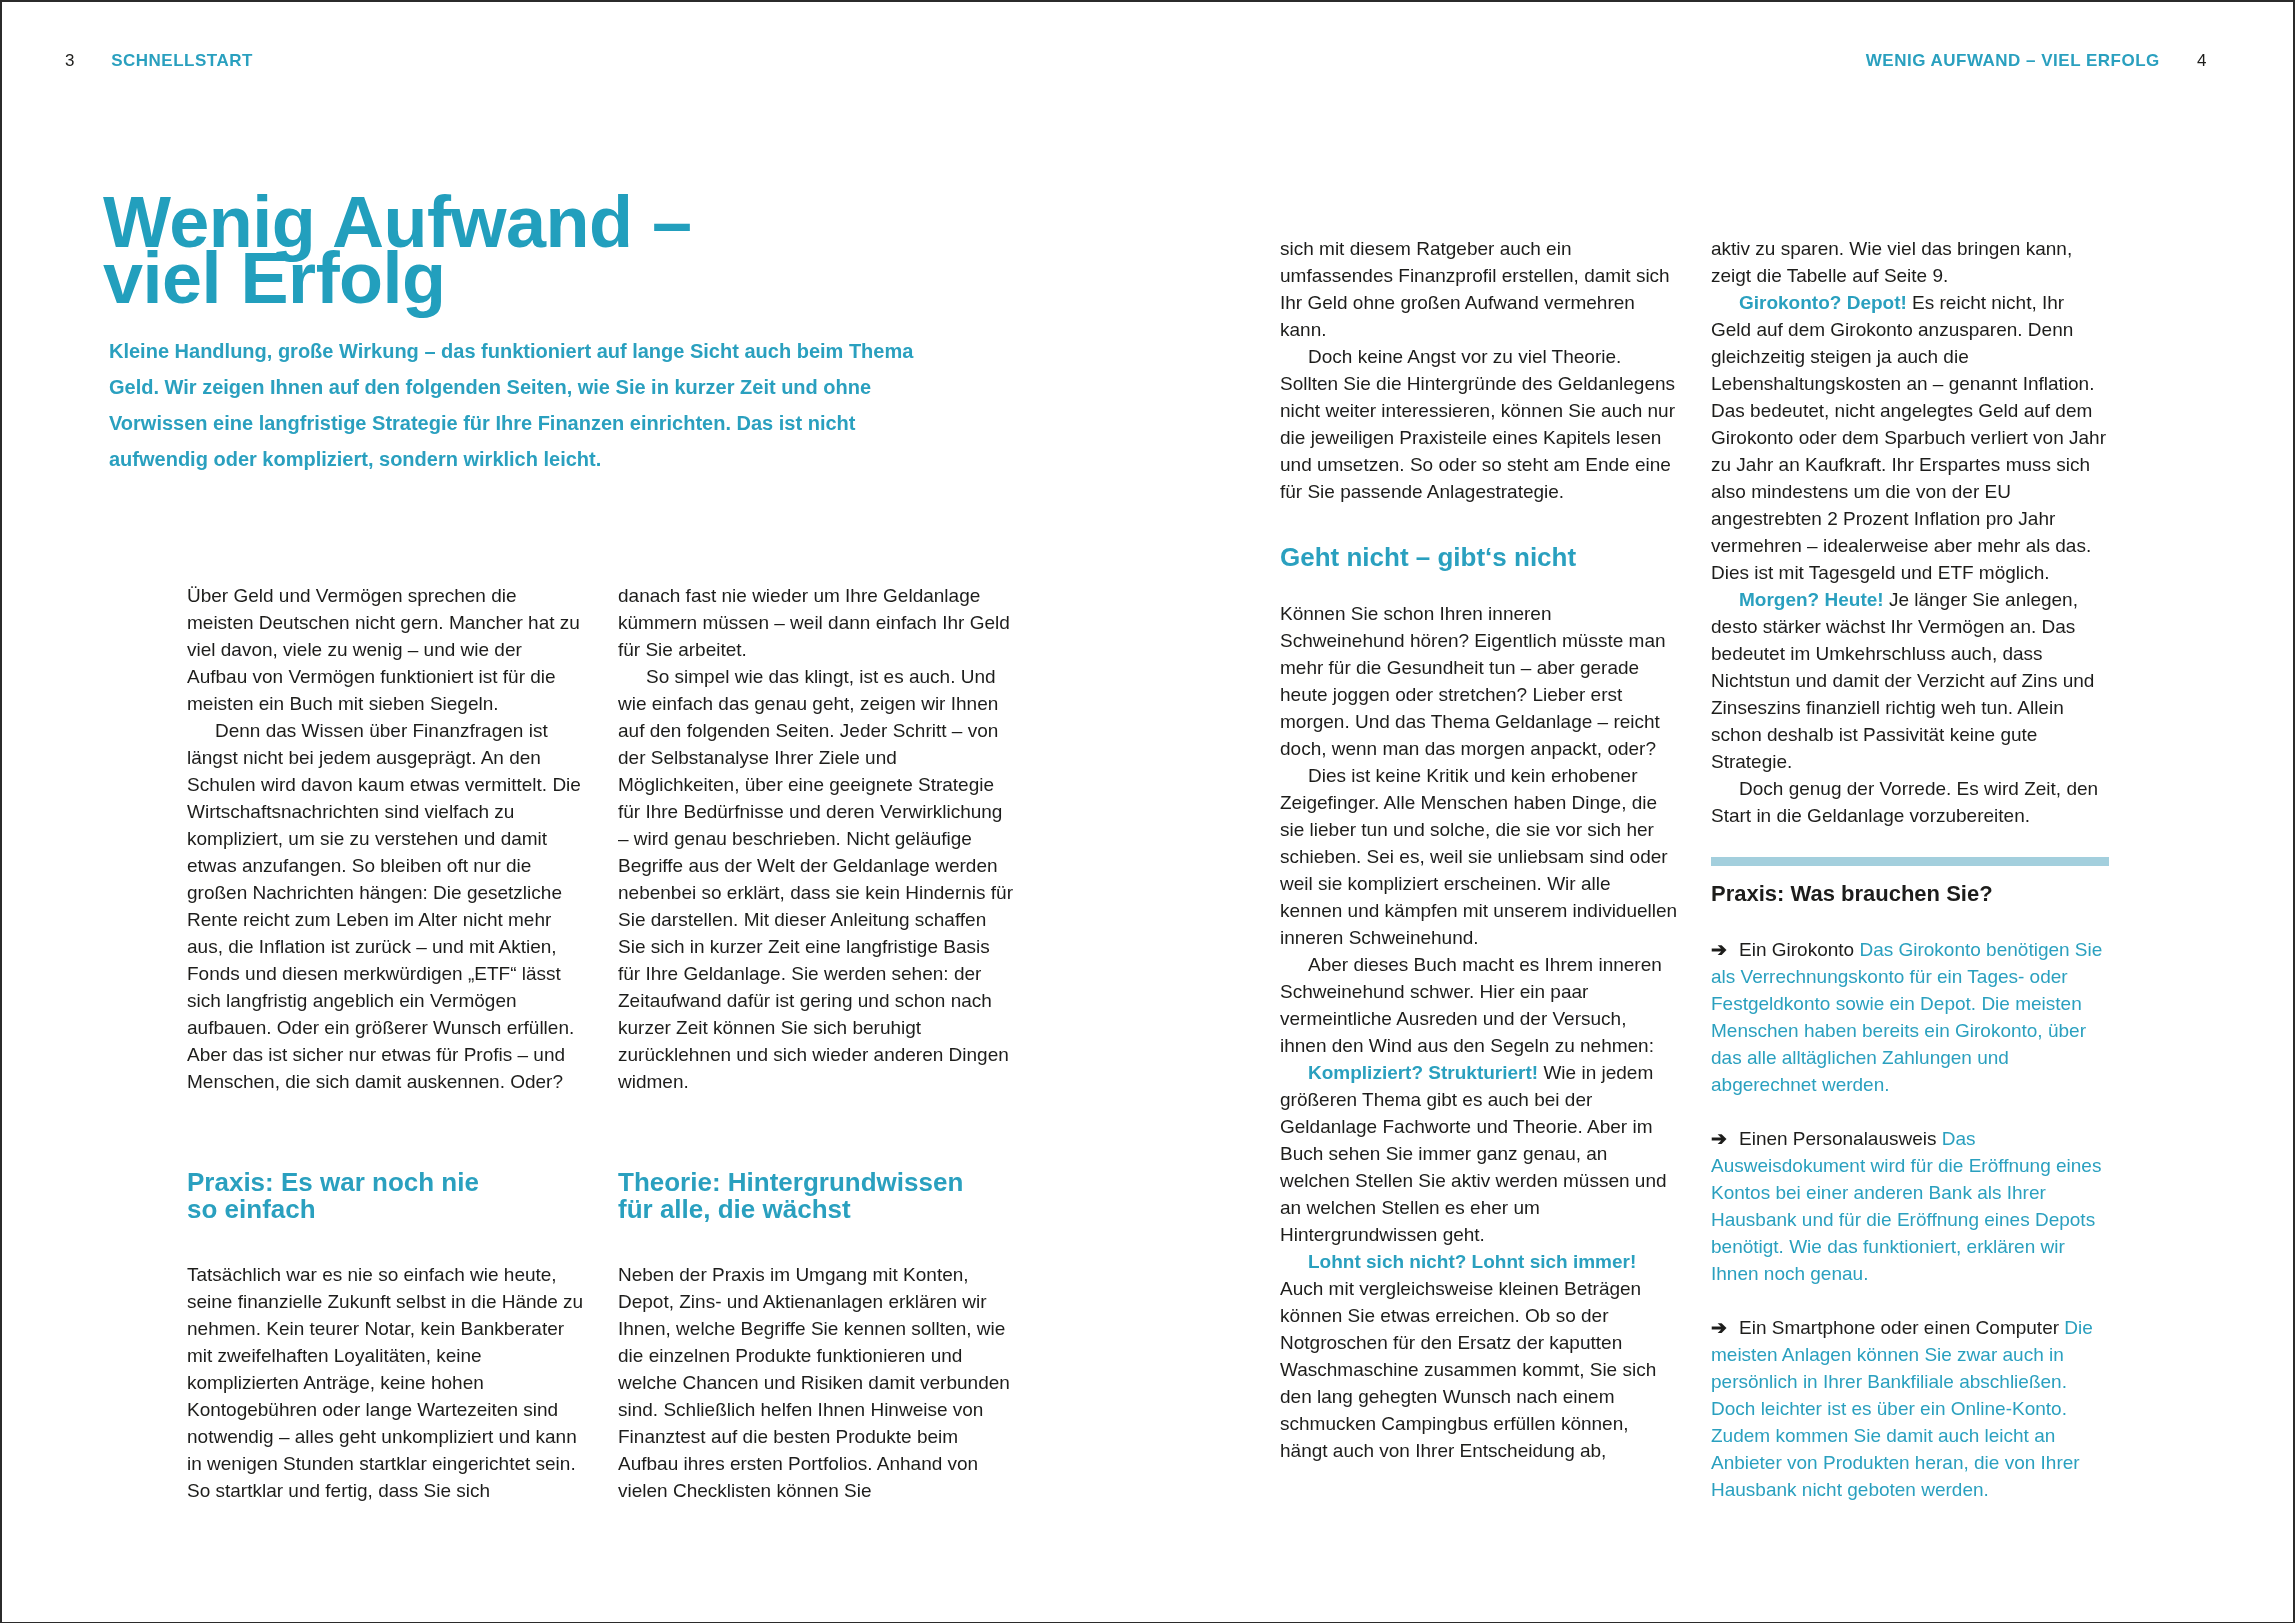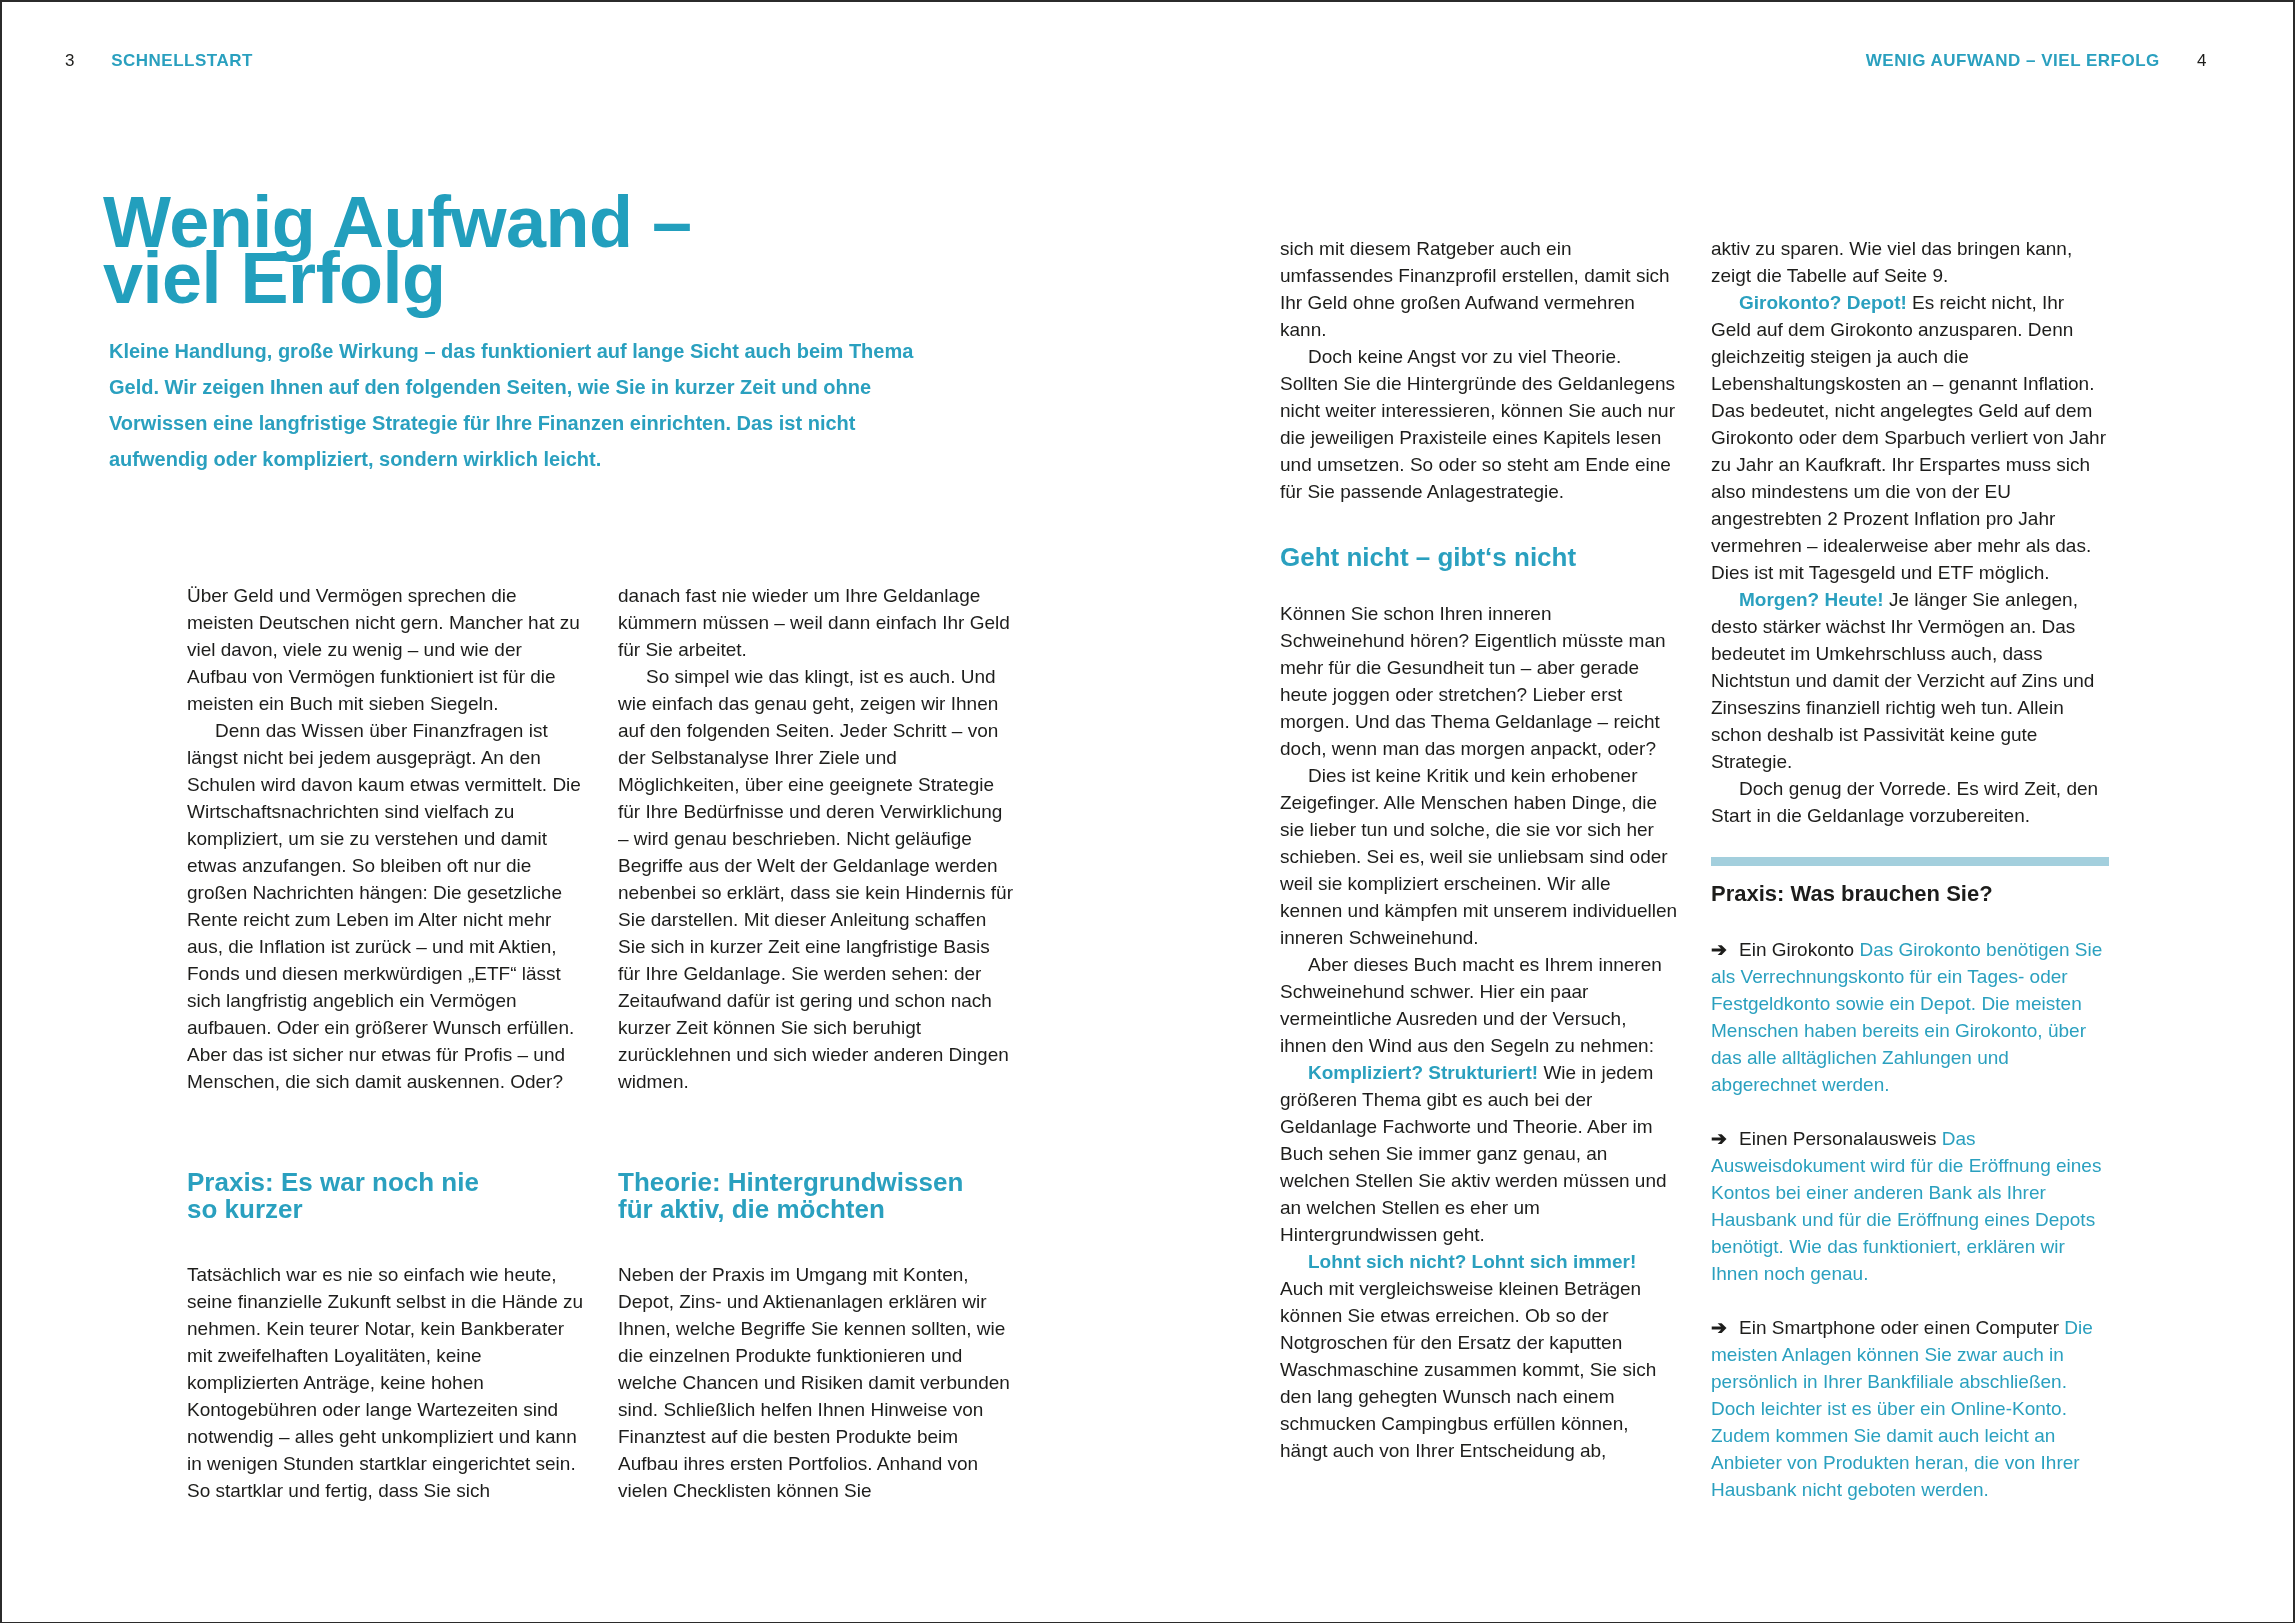--- a/index.html
+++ b/index.html
@@ -47,33 +47,33 @@
 </h1>
 <p class="lead">Kleine Handlung, große Wirkung – das funktioniert auf lange Sicht auch beim Thema Geld. Wir zeigen Ihnen auf den folgenden Seiten, wie Sie in kurzer Zeit und ohne Vorwissen eine langfristige Strategie für Ihre Finanzen einrichten. Das ist nicht aufwendig oder kompliziert, sondern wirklich leicht.</p>
 
 <div class="col" style="left:187px; top:582px;">
   <p>Über Geld und Vermögen sprechen die meisten Deutschen nicht gern. Mancher hat zu viel davon, viele zu wenig – und wie der Aufbau von Vermögen funktioniert ist für die meisten ein Buch mit sieben Siegeln.</p>
   <p class="ind">Denn das Wissen über Finanzfragen ist längst nicht bei jedem ausgeprägt. An den Schulen wird davon kaum etwas vermittelt. Die Wirtschaftsnachrichten sind vielfach zu kompliziert, um sie zu verstehen und damit etwas anzufangen. So bleiben oft nur die großen Nachrichten hängen: Die gesetzliche Rente reicht zum Leben im Alter nicht mehr aus, die Inflation ist zurück – und mit Aktien, Fonds und diesen merkwürdigen „ETF“ lässt sich langfristig angeblich ein Vermögen aufbauen. Oder ein größerer Wunsch erfüllen. Aber das ist sicher nur etwas für Profis – und Menschen, die sich damit auskennen. Oder?</p>
 </div>
 <div class="col" style="left:187px; top:1169px;">
   <h2 class="sub">
     <span>Praxis: Es war noch nie</span><br>
-    <span>so kurzer</span>
+    <span>so einfach</span>
   </h2>
   <p style="margin-top:38px;">Tatsächlich war es nie so einfach wie heute, seine finanzielle Zukunft selbst in die Hände zu nehmen. Kein teurer Notar, kein Bankberater mit zweifelhaften Loyalitäten, keine komplizierten Anträge, keine hohen Kontogebühren oder lange Wartezeiten sind notwendig – alles geht unkompliziert und kann in wenigen Stunden startklar eingerichtet sein. So startklar und fertig, dass Sie sich</p>
 </div>
 
 <div class="col" style="left:618px; top:582px;">
   <p>danach fast nie wieder um Ihre Geldanlage kümmern müssen – weil dann einfach Ihr Geld für Sie arbeitet.</p>
   <p class="ind">So simpel wie das klingt, ist es auch. Und wie einfach das genau geht, zeigen wir Ihnen auf den folgenden Seiten. Jeder Schritt – von der Selbstanalyse Ihrer Ziele und Möglichkeiten, über eine geeignete Strategie für Ihre Bedürfnisse und deren Verwirklichung – wird genau beschrieben. Nicht geläufige Begriffe aus der Welt der Geldanlage werden nebenbei so erklärt, dass sie kein Hindernis für Sie darstellen. Mit dieser Anleitung schaffen Sie sich in kurzer Zeit eine langfristige Basis für Ihre Geldanlage. Sie werden sehen: der Zeitaufwand dafür ist gering und schon nach kurzer Zeit können Sie sich beruhigt zurücklehnen und sich wieder anderen Dingen widmen.</p>
 </div>
 <div class="col" style="left:618px; top:1169px;">
   <h2 class="sub">
     <span>Theorie: Hintergrundwissen</span><br>
-    <span>für aktiv, die möchten</span>
+    <span>für alle, die wächst</span>
   </h2>
   <p style="margin-top:38px;">Neben der Praxis im Umgang mit Konten, Depot, Zins- und Aktienanlagen erklären wir Ihnen, welche Begriffe Sie kennen sollten, wie die einzelnen Produkte funktionieren und welche Chancen und Risiken damit verbunden sind. Schließlich helfen Ihnen Hinweise von Finanztest auf die besten Produkte beim Aufbau ihres ersten Portfolios. Anhand von vielen Checklisten können Sie</p>
 </div>
 
 <div class="col" style="left:1280px; top:235px;">
   <p>sich mit diesem Ratgeber auch ein umfassendes Finanzprofil erstellen, damit sich Ihr Geld ohne großen Aufwand vermehren kann.</p>
   <p class="ind">Doch keine Angst vor zu viel Theorie. Sollten Sie die Hintergründe des Geldanlegens nicht weiter interessieren, können Sie auch nur die jeweiligen Praxisteile eines Kapitels lesen und umsetzen. So oder so steht am Ende eine für Sie passende Anlagestrategie.</p>
   <h2 class="sub" style="margin-top:39px; margin-bottom:29px;">Geht nicht – gibt‘s nicht</h2>
   <p>Können Sie schon Ihren inneren Schweinehund hören? Eigentlich müsste man mehr für die Gesundheit tun – aber gerade heute joggen oder stretchen? Lieber erst morgen. Und das Thema Geldanlage – reicht doch, wenn man das morgen anpackt, oder?</p>
   <p class="ind">Dies ist keine Kritik und kein erhobener Zeigefinger. Alle Menschen haben Dinge, die sie lieber tun und solche, die sie vor sich her schieben. Sei es, weil sie unliebsam sind oder weil sie kompliziert erscheinen. Wir alle kennen und kämpfen mit unserem individuellen inneren Schweinehund.</p>

